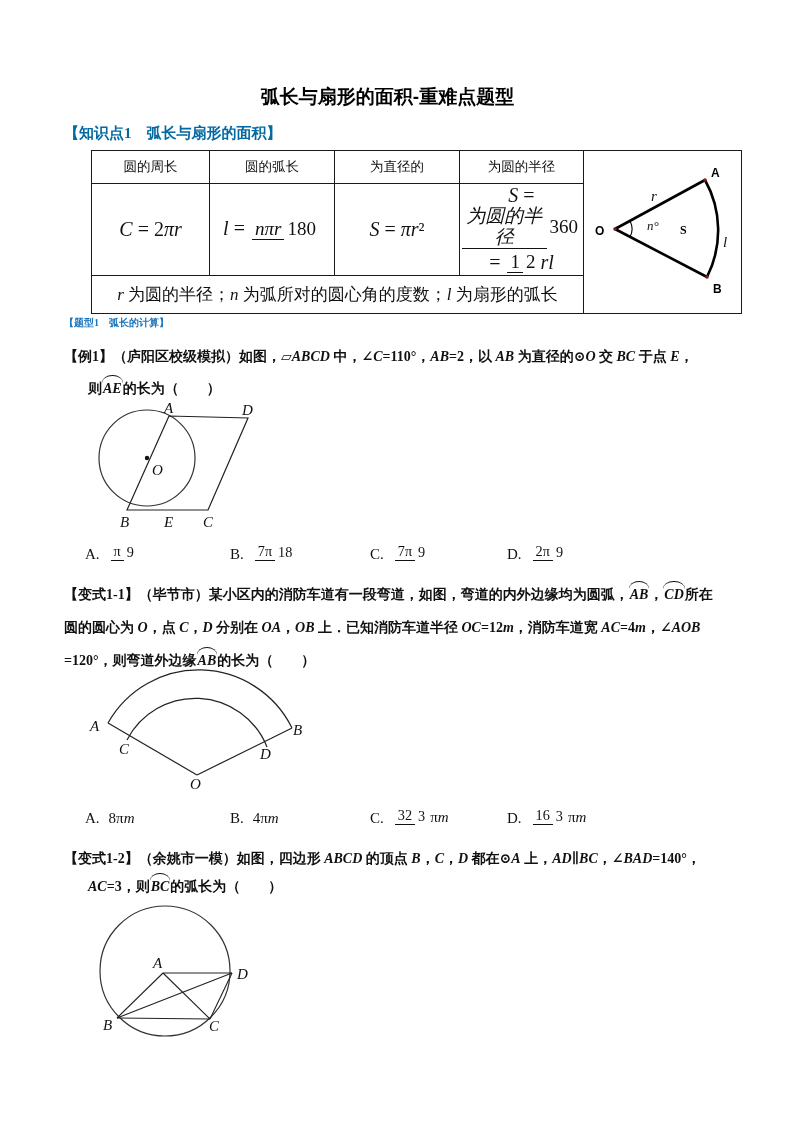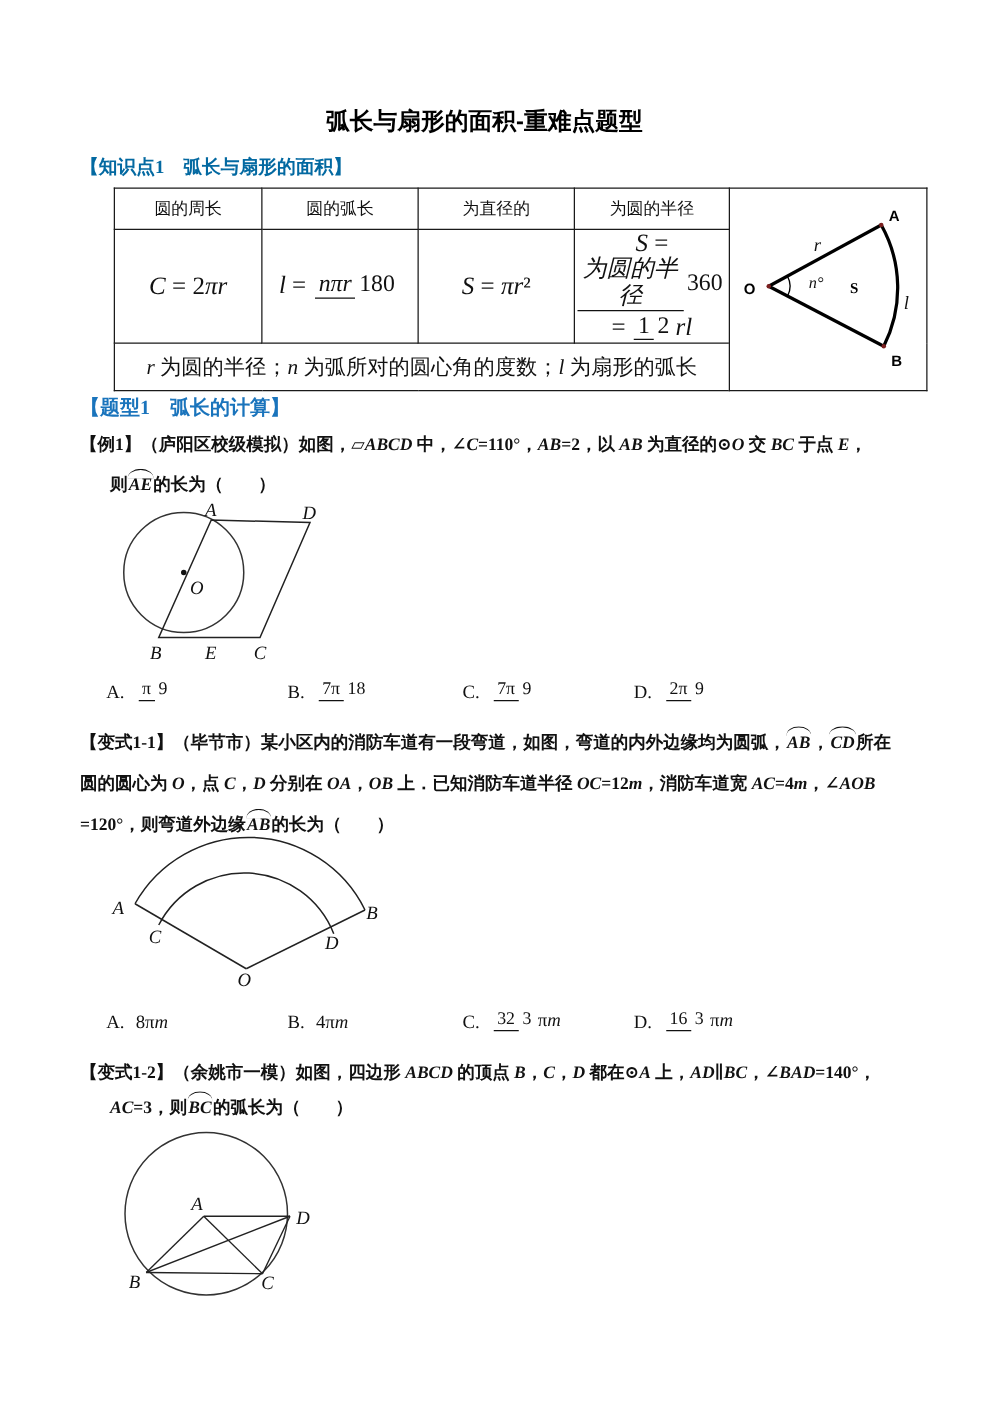--- a/index.html
+++ b/index.html
@@ -8,21 +8,21 @@
     font-family:"Liberation Serif","DejaVu Serif",serif;color:#111;
     overflow:hidden;
   }
   .abs{position:absolute;white-space:nowrap;}
   .title{
     top:84px;left:0;width:775px;text-align:center;
     font-family:"Liberation Sans","DejaVu Sans",sans-serif;
     font-weight:bold;font-size:19px;color:#000;
   }
   .kheader{top:124px;left:64px;font-weight:bold;font-size:15px;color:#0369a1;}
-  .theader{top:316px;left:64px;font-weight:bold;font-size:16px;}
+  .theader{top:316px;left:64px;font-weight:bold;font-size:10px;}
   table.ktable{
     position:absolute;left:65px;top:150px;border-collapse:collapse;table-layout:fixed;margin-left:26px;
   }
   table.ktable td{
     border:1.5px solid #1a1a1a;text-align:center;vertical-align:middle;
     padding:0;background:#fff;
   }
   tr.hrow td{height:32px;font-size:13.5px;}
   tr.frow td{height:84px;font-size:20px;}
   tr.nrow td{height:37px;font-size:17px;}

